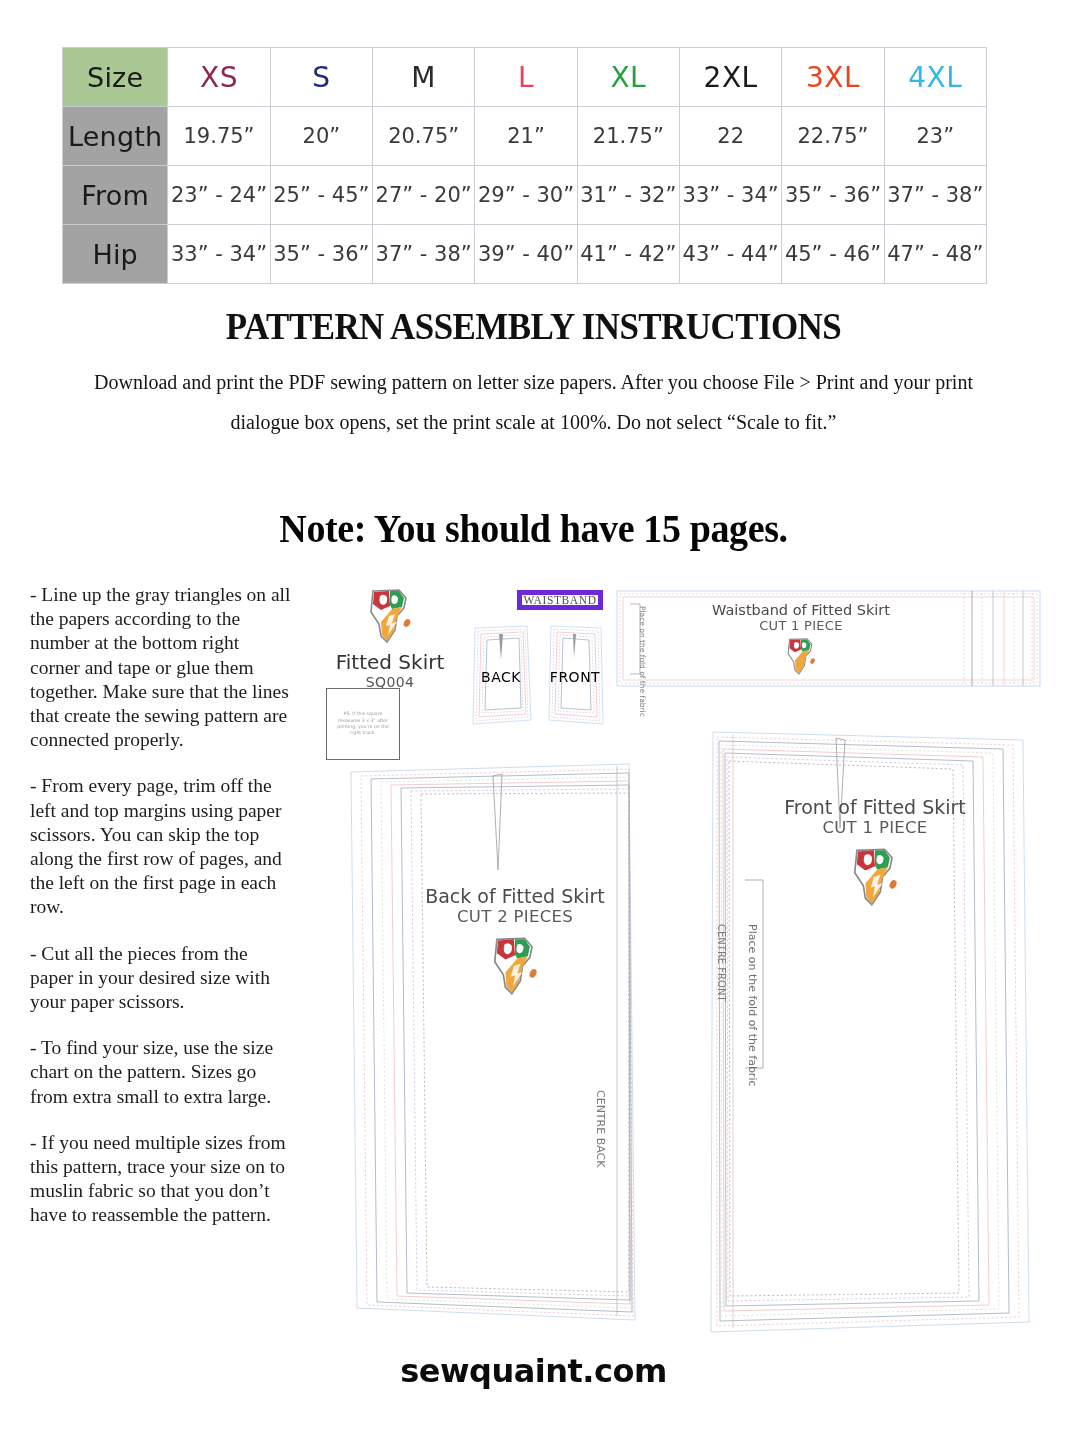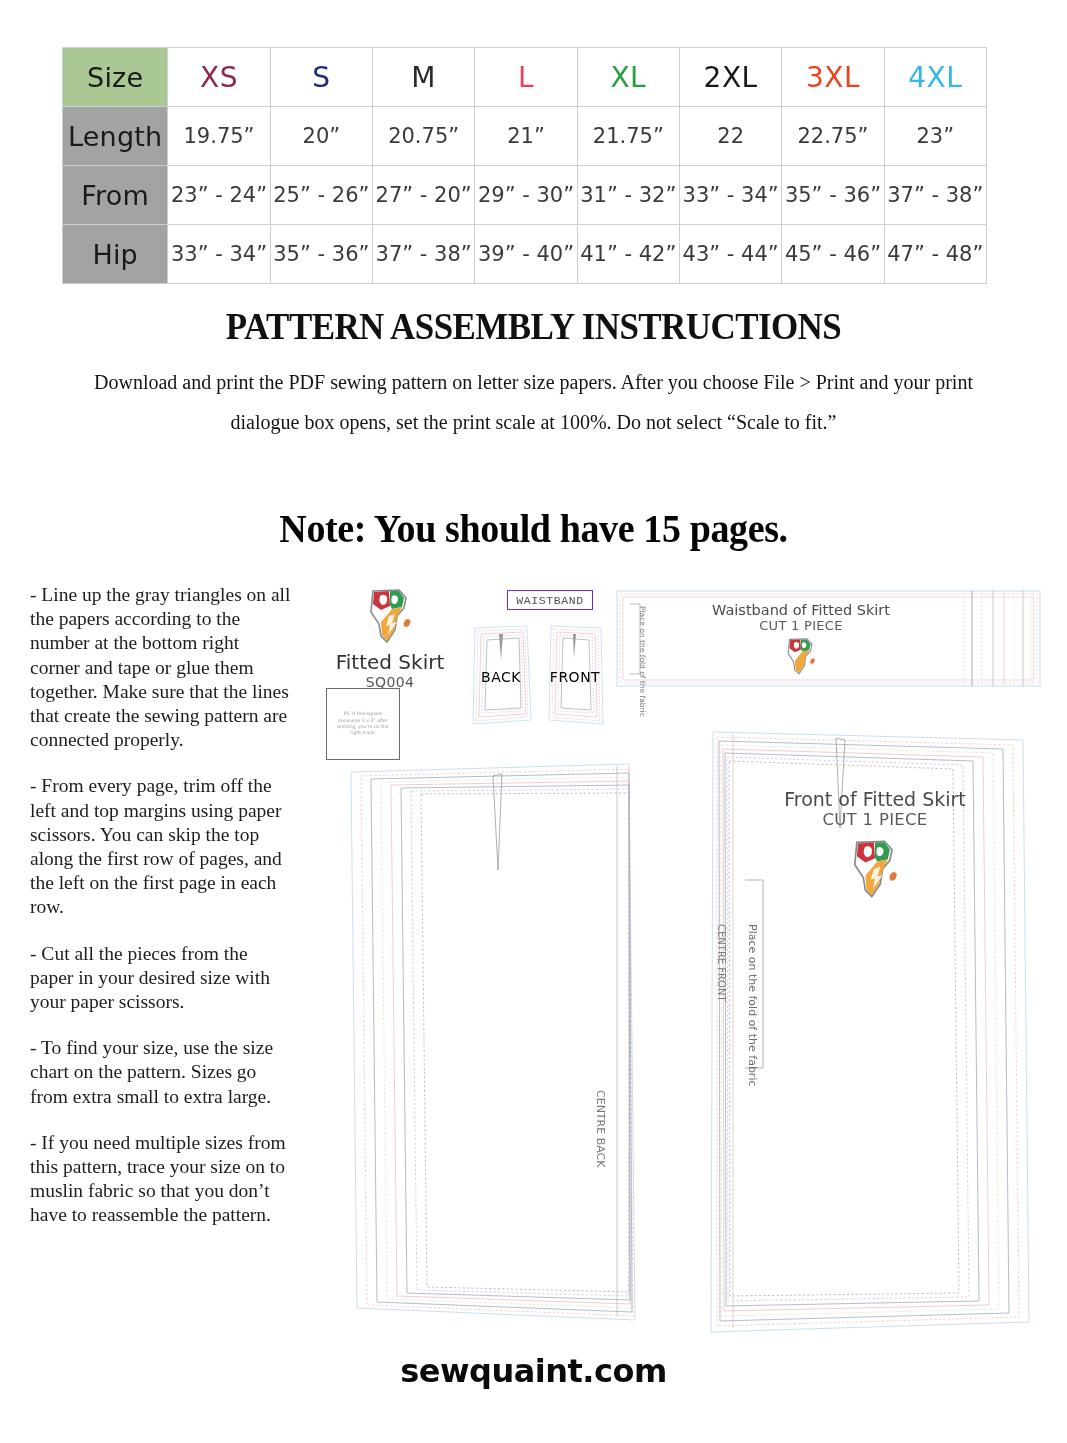--- a/index.html
+++ b/index.html
@@ -184,26 +184,26 @@
     font-size: 4.6px;
     line-height: 6.4px;
     color: #9a9a9a;
     text-align: center;
     display: block;
     padding: 0 5px;
   }
 
   .waistband-tag {
     position: absolute;
-    left: 207px; top: 20px;
+    left: 217px; top: 20px;
     width: 86px; height: 20px;
-    border: 1px solid #6d28d9;
+    border: 5px solid #6d28d9;
     box-sizing: border-box;
     display: flex; align-items: center; justify-content: center;
-    font-family: Liberation Mono, monospace;
+    font-family: Liberation Serif, serif;
     font-size: 11.5px;
     color: #4f4f4f;
     letter-spacing: 0.6px;
   }
 
   .mini-piece-label {
     font-family: "DejaVu Sans", sans-serif;
     font-size: 14px;
     color: #545454;
     letter-spacing: 0.5px;
@@ -281,21 +281,21 @@
             <td class="val">20.75”</td>
             <td class="val">21”</td>
             <td class="val">21.75”</td>
             <td class="val">22</td>
             <td class="val">22.75”</td>
             <td class="val">23”</td>
           </tr>
           <tr>
             <td class="rowlabel">From</td>
             <td class="val">23” - 24”</td>
-            <td class="val">25” - 26”</td>
+            <td class="val">25” - 45”</td>
             <td class="val">27” - 20”</td>
             <td class="val">29” - 30”</td>
             <td class="val">31” - 32”</td>
             <td class="val">33” - 34”</td>
             <td class="val">35” - 36”</td>
             <td class="val">37” - 38”</td>
           </tr>
           <tr>
             <td class="rowlabel">Hip</td>
             <td class="val">33” - 34”</td>
@@ -404,40 +404,54 @@
           <path d="M26 19 L284 13 L287 552 L32 542 Z" stroke="#9aa7b8"></path>
           <path d="M36 22 L284 17 L286 548 L42 539 Z" stroke="#cfe0c3" stroke-dasharray="2.2 2.2"></path>
           <path d="M46 25 L284 21 L285 544 L52 536 Z" stroke="#f0b9c0"></path>
           <path d="M56 28 L284 25 L285 540 L62 533 Z" stroke="#9aa7b8"></path>
           <path d="M66 31 L284 29 L284 536 L72 530 Z" stroke="#c9b8dd" stroke-dasharray="2.2 2.2"></path>
           <path d="M76 34 L284 33 L284 532 L82 527 Z" stroke="#a8a8a8" stroke-dasharray="2.2 2.2"></path>
         </g>
         <path d="M148 16 L157 14 L153 110 Z" fill="none" stroke="#9a9a9a" stroke-width="0.8"></path>
         <line x1="272" y1="6" x2="272" y2="556" stroke="#aab6c6" stroke-width="0.7"></line>
       </svg>
+      <div style="position:absolute; left:80px; top:125px; width:180px;">
+        <div class="piece-title">Back of Fitted Skirt</div>
+        <div class="piece-sub">CUT 2 PIECES</div>
+        <svg width="66" height="66" viewBox="0 0 62 62" style="display:block;margin:8px auto 0;">
+          <path d="M14 5 L40 4 L47 12 L45 22 L38 30 L36 44 L28 56 L22 50 L20 38 L12 26 Z" fill="#fff" stroke="#8a8a8a" stroke-width="1.6"></path>
+          <path d="M15 6 L30 5 L31 20 L22 24 L14 18 Z" fill="#c8353c"></path>
+          <path d="M31 5 L40 5 L45 12 L43 21 L33 23 L31 19 Z" fill="#2f9e52"></path>
+          <path d="M33 23 L43 21 L38 31 L35 44 L28 55 L23 49 L22 36 L29 28 Z" fill="#f0a83c"></path>
+          <path d="M21 10 q4 -3 7 1 q1 7 -4 8 q-5 -1 -3 -9 Z" fill="#fff"></path>
+          <path d="M33 10 q4 -2 6 2 q0 6 -4 6 q-4 -1 -2 -8 Z" fill="#fff"></path>
+          <path d="M30 30 l6 -2 l-3 9 l5 -1 l-9 13 l2 -10 l-4 1 Z" fill="#fff" opacity="0.85"></path>
+          <ellipse cx="48" cy="37" rx="3" ry="4.2" fill="#e07a3a" transform="rotate(25 48 37)"></ellipse>
+        </svg>
+      </div>
       <div class="vtext" style="position:absolute; left:262px; top:330px; font-size:11px; transform:rotate(90deg);">CENTRE BACK</div>
     </div>
 
     <div class="blk" style="left:405px; top:158px; width:330px; height:610px;">
       <svg width="330" height="610" viewBox="0 0 330 610" style="position:absolute;left:0;top:0;">
         <g fill="none" stroke-width="0.75">
           <path d="M8 4 L318 12 L324 594 L6 604 Z" stroke="#bcd3ea"></path>
           <path d="M12 9 L308 17 L314 589 L12 598 Z" stroke="#f0b9c0" stroke-dasharray="2.2 2.2"></path>
           <path d="M14 13 L298 21 L304 585 L15 593 Z" stroke="#9aa7b8"></path>
           <path d="M16 17 L288 25 L294 581 L17 588 Z" stroke="#cfe0c3" stroke-dasharray="2.2 2.2"></path>
           <path d="M18 21 L278 29 L284 577 L19 583 Z" stroke="#f0b9c0"></path>
           <path d="M20 25 L268 33 L274 573 L21 578 Z" stroke="#9aa7b8"></path>
           <path d="M22 29 L258 37 L264 569 L23 573 Z" stroke="#c9b8dd" stroke-dasharray="2.2 2.2"></path>
           <path d="M24 33 L248 41 L254 565 L25 568 Z" stroke="#a8a8a8" stroke-dasharray="2.2 2.2"></path>
         </g>
         <path d="M131 10 L140 12 L135 100 Z" fill="none" stroke="#9a9a9a" stroke-width="0.8"></path>
         <line x1="28" y1="6" x2="28" y2="600" stroke="#d8b8bd" stroke-width="0.7"></line>
         <path d="M40 152 L58 152 L58 340 L40 340" fill="none" stroke="#8f8f8f" stroke-width="0.7"></path>
       </svg>
-      <div style="position:absolute; left:70px; top:60px; width:200px;">
+      <div style="position:absolute; left:70px; top:68px; width:200px;">
         <div class="piece-title">Front of Fitted Skirt</div>
         <div class="piece-sub">CUT 1 PIECE</div>
         <svg width="66" height="66" viewBox="0 0 62 62" style="display:block;margin:8px auto 0;">
           <path d="M14 5 L40 4 L47 12 L45 22 L38 30 L36 44 L28 56 L22 50 L20 38 L12 26 Z" fill="#fff" stroke="#8a8a8a" stroke-width="1.6"></path>
           <path d="M15 6 L30 5 L31 20 L22 24 L14 18 Z" fill="#c8353c"></path>
           <path d="M31 5 L40 5 L45 12 L43 21 L33 23 L31 19 Z" fill="#2f9e52"></path>
           <path d="M33 23 L43 21 L38 31 L35 44 L28 55 L23 49 L22 36 L29 28 Z" fill="#f0a83c"></path>
           <path d="M21 10 q4 -3 7 1 q1 7 -4 8 q-5 -1 -3 -9 Z" fill="#fff"></path>
           <path d="M33 10 q4 -2 6 2 q0 6 -4 6 q-4 -1 -2 -8 Z" fill="#fff"></path>
           <path d="M30 30 l6 -2 l-3 9 l5 -1 l-9 13 l2 -10 l-4 1 Z" fill="#fff" opacity="0.85"></path>

